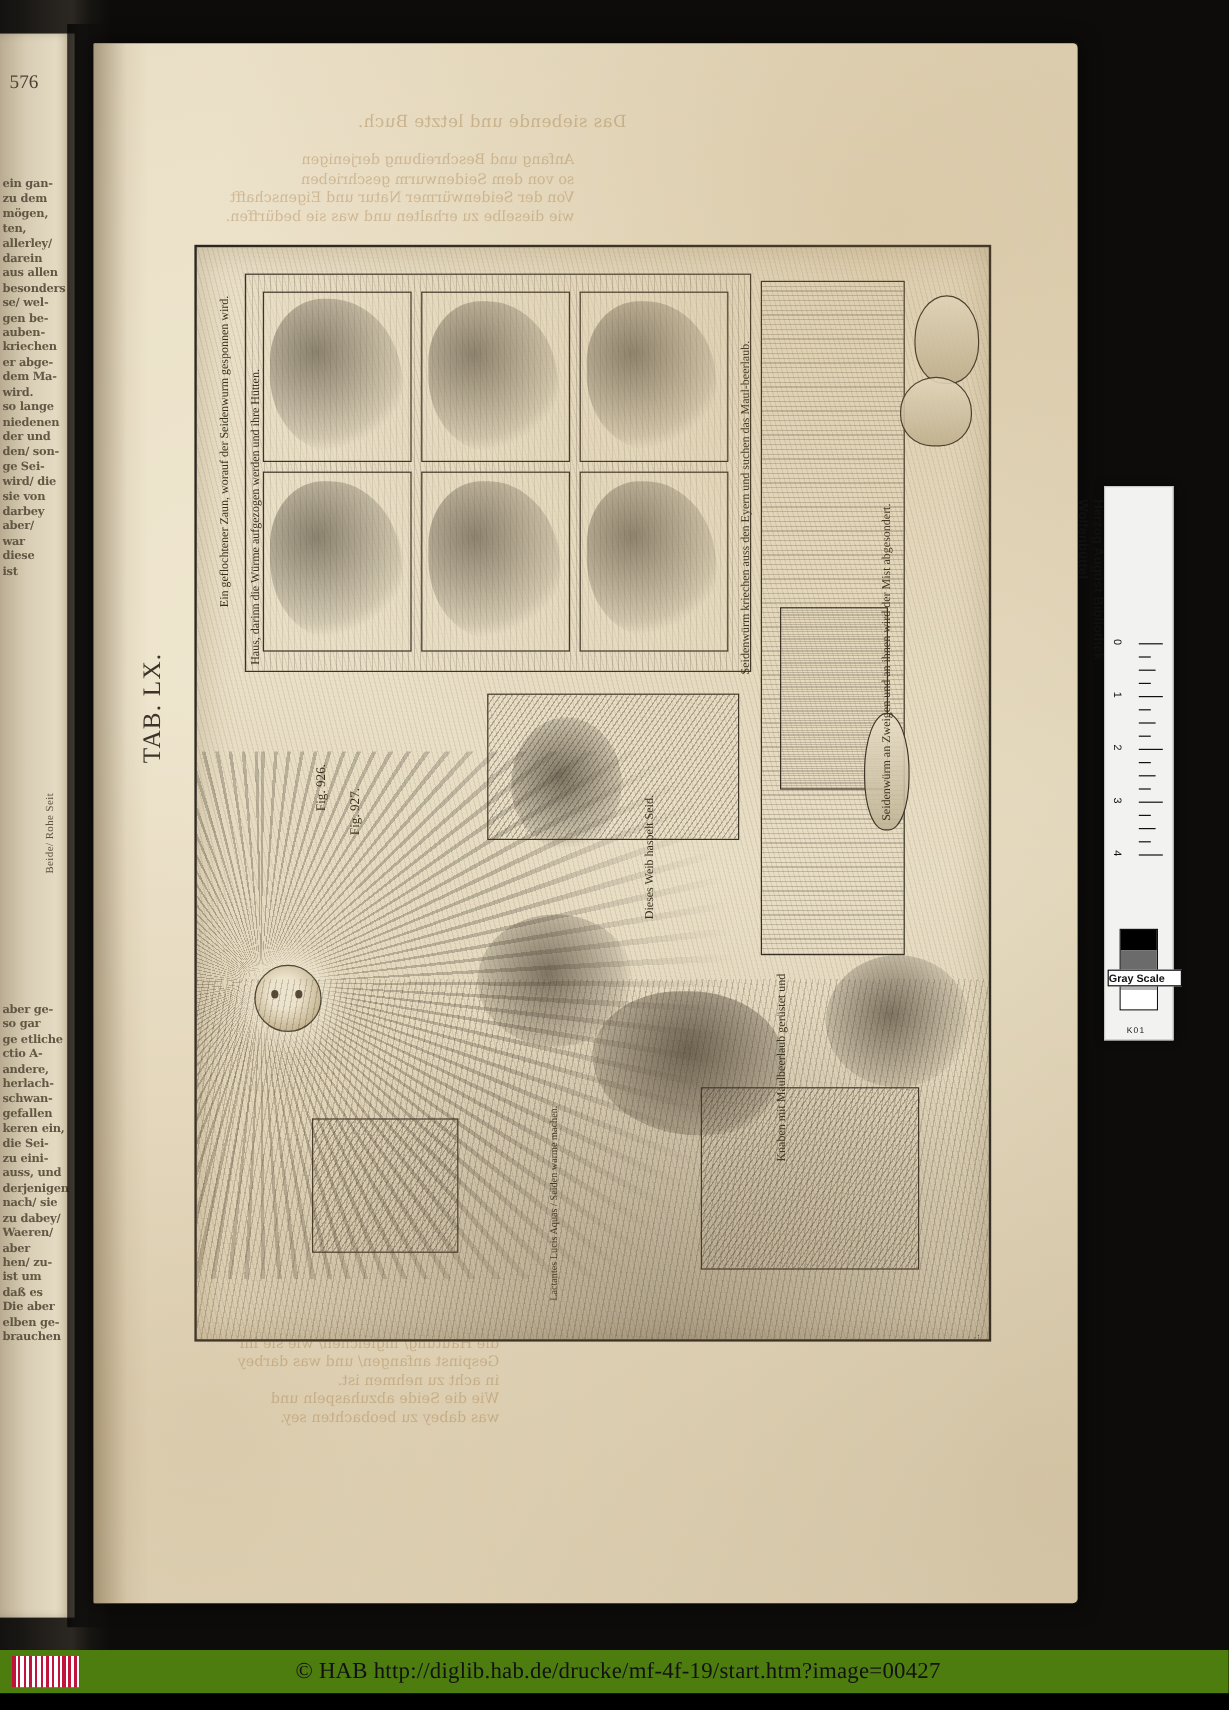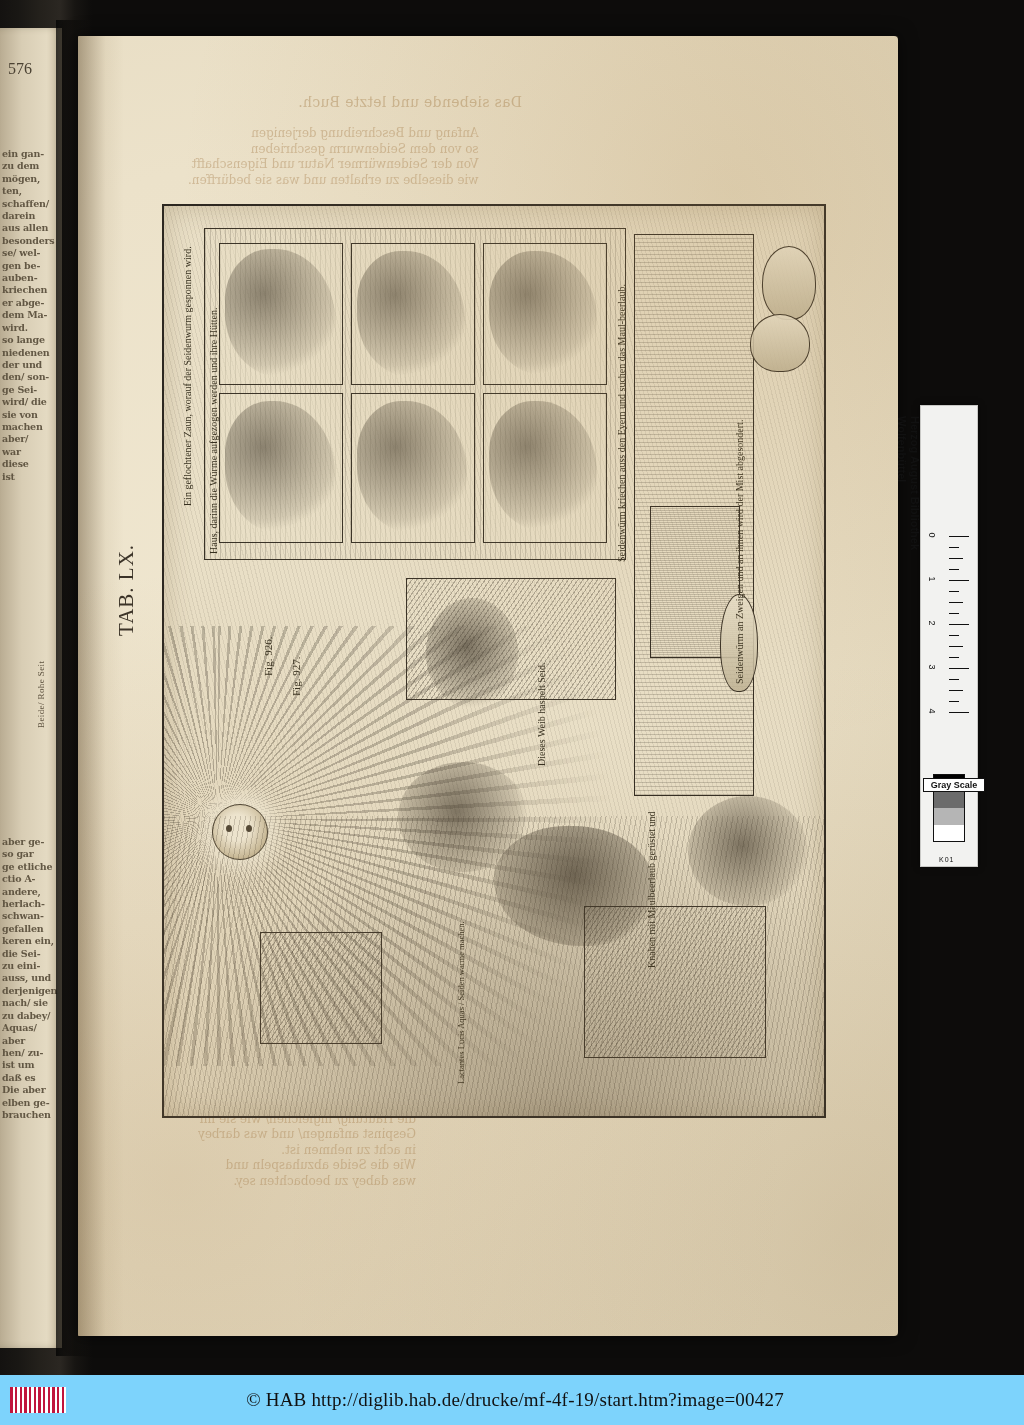--- a/index.html
+++ b/index.html
@@ -321,27 +321,26 @@
     left: 2px;
     font-family: "Liberation Sans", sans-serif;
     font-size: 9px;
     color: #111;
     transform: rotate(90deg);
     transform-origin: 50% 50%;
   }
   .gray-label {
     position: absolute;
     left: 2px;
-    top: 372px;
+    top: 402px;
     width: 60px;
     font-family: "Liberation Sans", sans-serif;
     font-size: 9px;
     font-weight: bold;
     color: #111;
-    text-align: center;
     background: #fff;
     border: 1px solid #111;
     padding: 1px 0;
   }
   .gray-ramp {
     position: absolute;
     left: 12px;
     top: 368px;
     width: 30px;
     height: 66px;
@@ -358,22 +357,22 @@
     color: #111;
     letter-spacing: 1px;
   }
 
   
   #footer {
     position: absolute;
     left: 0;
     top: 1375px;
     width: 1024px;
-    height: 50px;
-    background: #7dd3fc;
+    height: 36px;
+    background: #4d7c0f;
     display: flex;
     align-items: center;
   }
   .barcode {
     width: 56px; height: 26px;
     margin-left: 10px;
     background:
       repeating-linear-gradient(90deg,
         #c0143c 0 3px, #ffffff 3px 5px,
         #c0143c 5px 7px, #ffffff 7px 10px,
@@ -395,39 +394,39 @@
 <div id="scan">
   <div class="board"></div>
 
   <div class="left-page">
     <div class="lp-folio">576</div>
     <div class="left-col-text">
       <span>ein gan-</span>
       <span>zu dem</span>
       <span>mögen,</span>
       <span>ten,</span>
-      <span>schaffen/</span>
+      <span>allerley/</span>
       <span>darein</span>
       <span>aus allen</span>
       <span>besonders</span>
       <span>se/ wel-</span>
       <span>gen be-</span>
       <span>auben-</span>
       <span>kriechen</span>
       <span>er abge-</span>
       <span>dem Ma-</span>
       <span>wird.</span>
       <span>so lange</span>
       <span>niedenen</span>
       <span>der und</span>
       <span>den/ son-</span>
       <span>ge Sei-</span>
       <span>wird/ die</span>
       <span>sie von</span>
-      <span>machen</span>
+      <span>darbey</span>
       <span>aber/</span>
       <span>war</span>
       <span>diese</span>
       <span>ist</span>
     </div>
     <div class="left-vert-label">Beide/ Rohe Seit</div>
     <div class="left-col-text" style="top:808px">
       <span>aber ge-</span>
       <span>so gar</span>
       <span>ge etliche</span>
@@ -436,21 +435,21 @@
       <span>herlach-</span>
       <span>schwan-</span>
       <span>gefallen</span>
       <span>keren ein,</span>
       <span>die Sei-</span>
       <span>zu eini-</span>
       <span>auss, und</span>
       <span>derjenigen</span>
       <span>nach/ sie</span>
       <span>zu dabey/</span>
-      <span>Aquas/</span>
+      <span>Waeren/</span>
       <span>aber</span>
       <span>hen/ zu-</span>
       <span>ist um</span>
       <span>daß es</span>
       <span>Die aber</span>
       <span>elben ge-</span>
       <span>brauchen</span>
     </div>
   </div>
 

